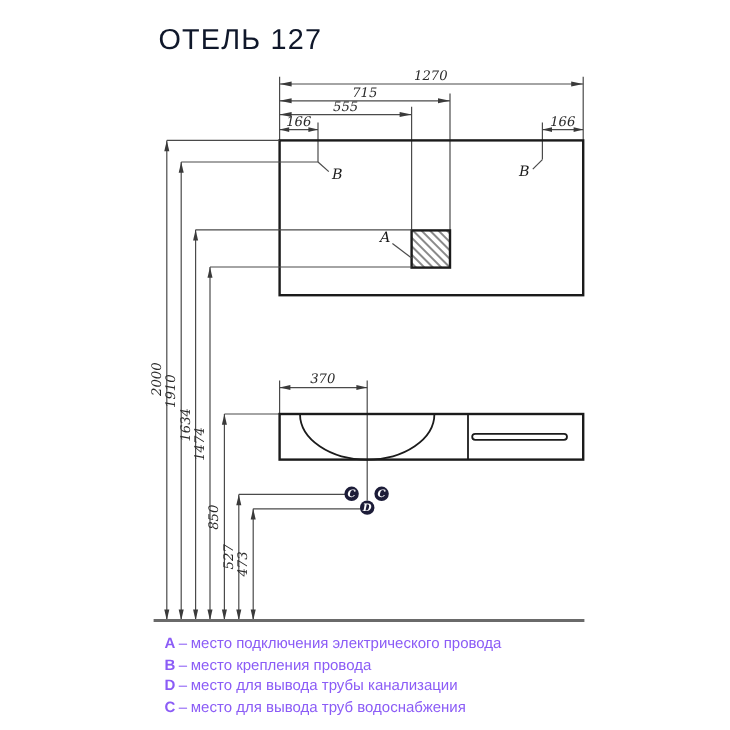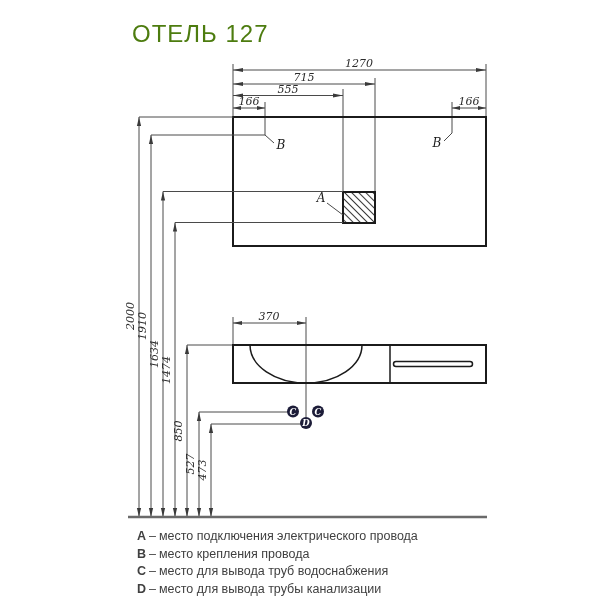--- a/index.html
+++ b/index.html
@@ -1,28 +1,28 @@
 <!DOCTYPE html>
 <html><head>
 <meta charset="utf-8">
 <style>
   html,body{margin:0;padding:0;background:#ffffff;}
   #canvas{position:relative;width:608px;height:608px;background:#ffffff;overflow:hidden;
           font-family:"Liberation Sans", sans-serif;}
   #title{position:absolute;left:132px;top:20px;font-size:24px;letter-spacing:1px;
-         color:#4d7c0f;white-space:nowrap;}
+         color:#0f172a;white-space:nowrap;}
   svg{position:absolute;left:0;top:0;}
   .thin{stroke:#4a4a4a;stroke-width:1;fill:none;}
   .thick{stroke:#1b1b1b;stroke-width:2;fill:none;}
   .med{stroke:#1b1b1b;stroke-width:1.5;fill:none;}
   .arrow{fill:#3a3a3a;stroke:none;}
   .dim-text{font-family:"DejaVu Serif", serif;font-style:italic;font-size:11px;fill:#2b2b2b;}
   .marker-text{font-family:"DejaVu Serif", serif;font-style:italic;font-size:12px;fill:#1b1b1b;}
   .pt-letter{font-family:"DejaVu Serif", serif;font-style:italic;font-size:8.5px;fill:#ffffff;font-weight:bold;}
-  #legend{position:absolute;left:137px;top:529px;font-size:12.5px;color:#404040;}
+  #legend{position:absolute;left:137px;top:529px;font-size:12.5px;color:#8b5cf6;}
   .legend-row{margin-bottom:3.5px;white-space:nowrap;}
   .legend-key{font-weight:bold;}
   .legend-sep{padding:0 3px;}
 </style>
 </head>
 <body>
 
 <div id="canvas">
 
   <div id="title">ОТЕЛЬ 127</div>
@@ -156,20 +156,20 @@
   </svg>
 
   <div id="legend">
     <div class="legend-row">
       <span class="legend-key">A</span><span class="legend-sep">–</span><span>место подключения электрического провода</span>
     </div>
     <div class="legend-row">
       <span class="legend-key">B</span><span class="legend-sep">–</span><span>место крепления провода</span>
     </div>
     <div class="legend-row">
-      <span class="legend-key">C</span><span class="legend-sep">–</span><span>место для вывода труб водоснабжения</span>
+      <span class="legend-key">D</span><span class="legend-sep">–</span><span>место для вывода трубы канализации</span>
     </div>
     <div class="legend-row">
-      <span class="legend-key">D</span><span class="legend-sep">–</span><span>место для вывода трубы канализации</span>
+      <span class="legend-key">C</span><span class="legend-sep">–</span><span>место для вывода труб водоснабжения</span>
     </div>
   </div>
 
 </div>
 
 </body></html>

